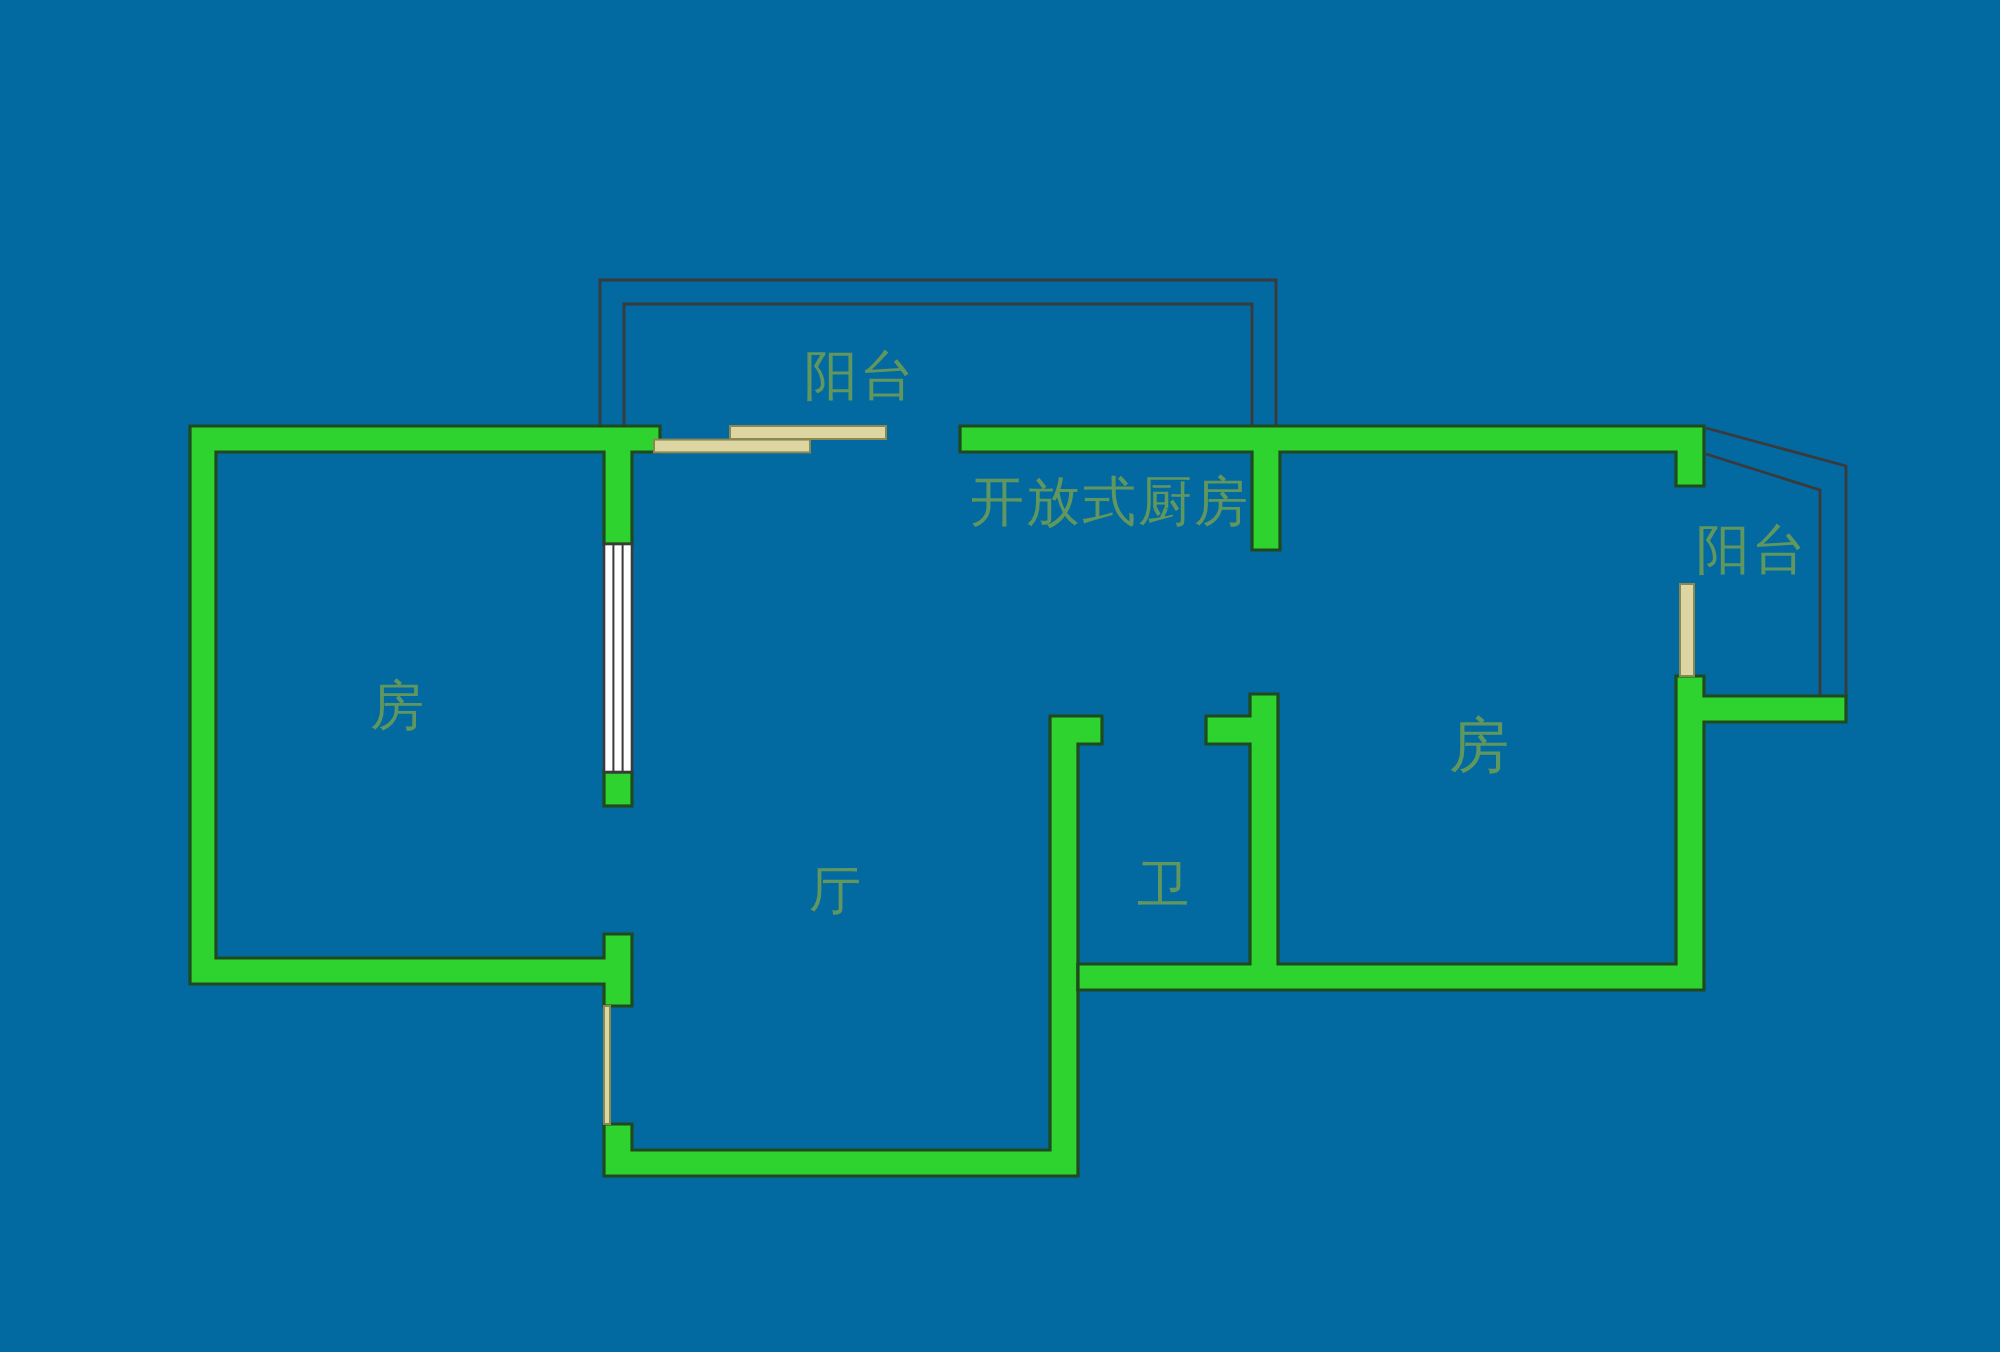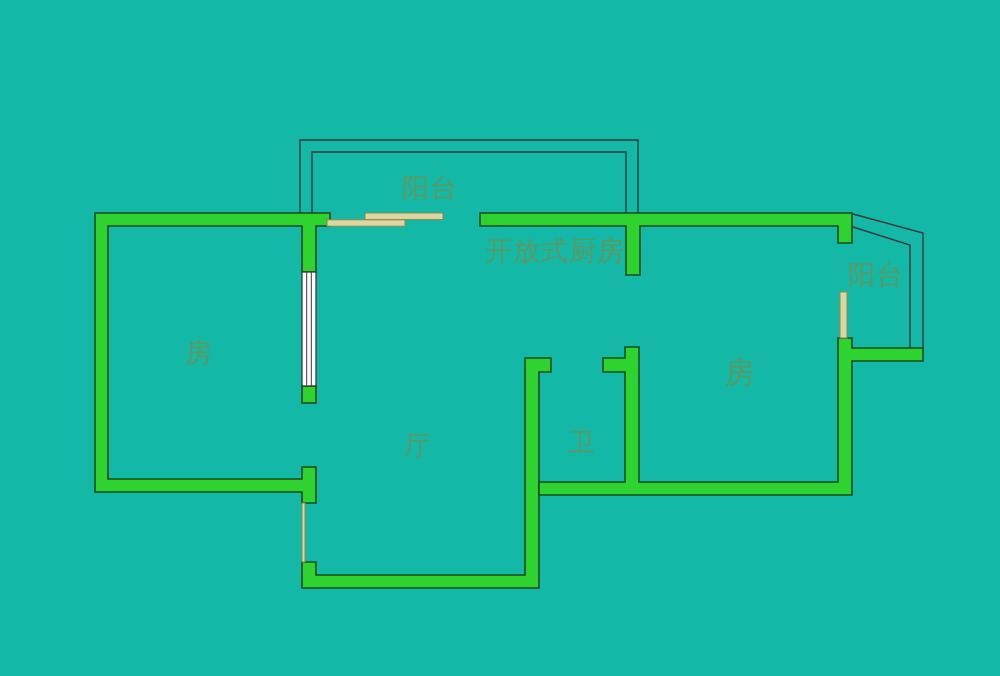--- a/index.html
+++ b/index.html
@@ -1,20 +1,20 @@
 <!DOCTYPE html>
 <html><head>
 <meta charset="utf-8">
 <style>
   html, body { margin: 0; padding: 0; background: #ffffff; }
   .stage {
     position: relative;
     width: 1000px;
     height: 676px;
-    background: #14b8a6;
+    background: #0369a1;
     overflow: hidden;
     font-family: "DejaVu Sans", sans-serif;
   }
   svg { display: block; }
   .wall   { stroke: #1e4a1e; stroke-width: 1.6; stroke-linejoin: miter; }
   .outline{ fill: none; stroke: #3a3a3a; stroke-width: 1.4; stroke-linejoin: miter; }
   .win    { fill: #ffffff; stroke: #3a3a3a; stroke-width: 1.3; }
   .winline{ stroke: #3a3a3a; stroke-width: 1; }
   .pane   { stroke: #8a8a50; stroke-width: 1; }
   .lbl {

